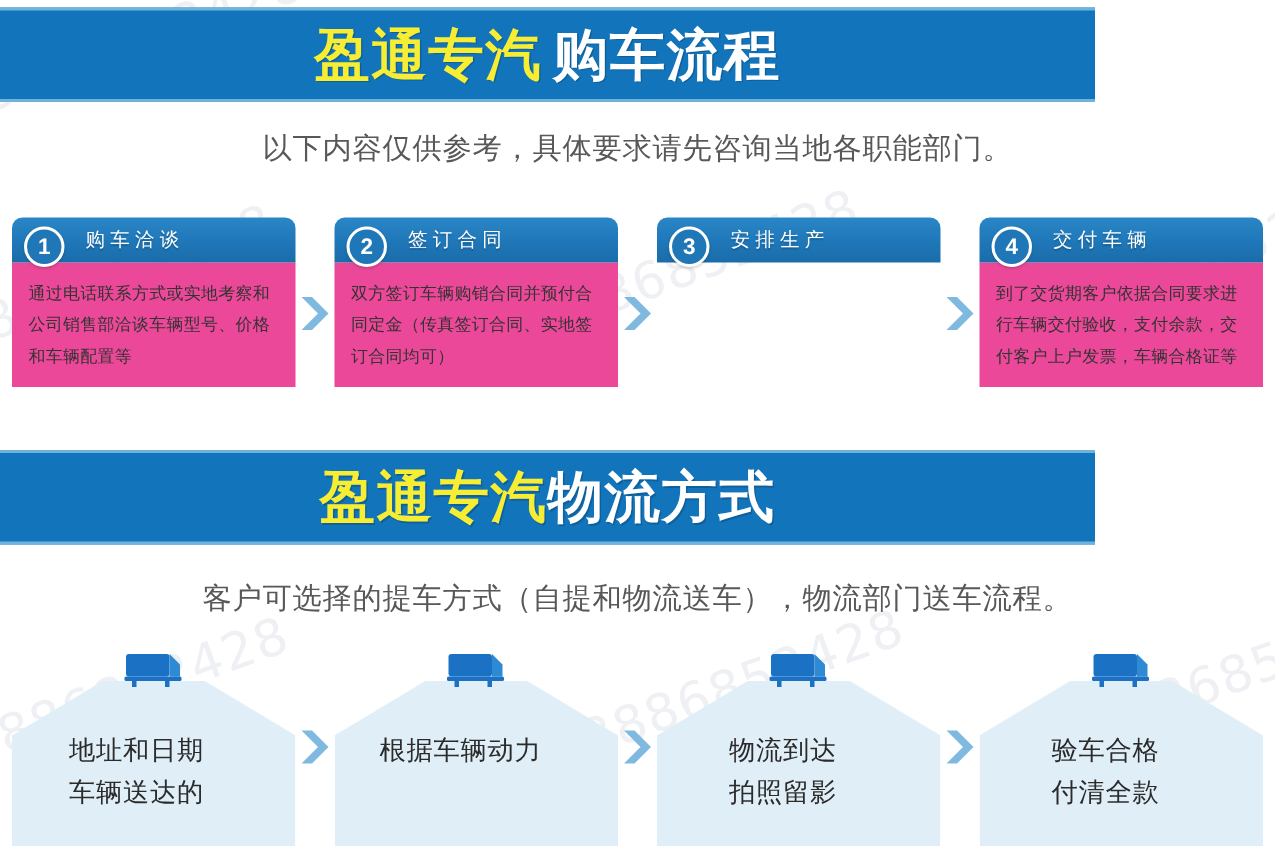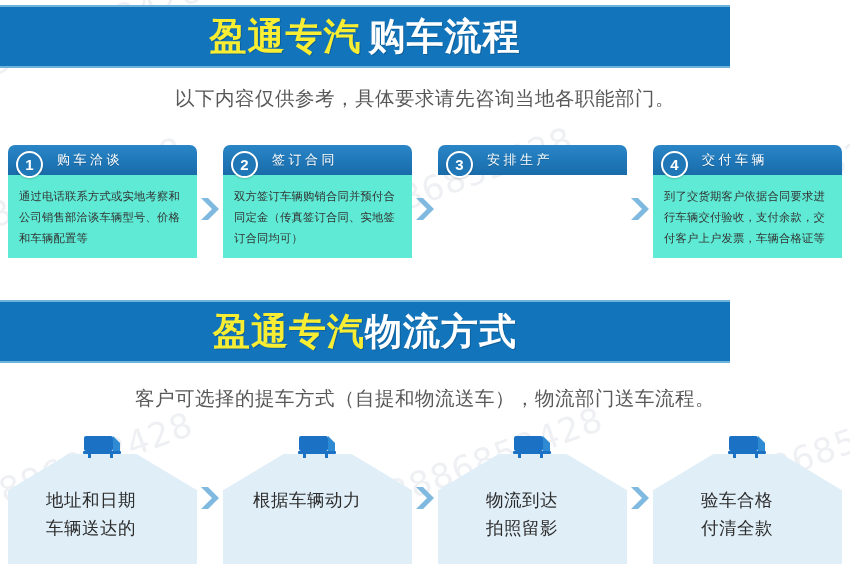--- a/index.html
+++ b/index.html
@@ -134,21 +134,21 @@
   .step-head-title {
     color: #ffffff;
     font-size: 13px;
     font-weight: normal;
     letter-spacing: 3.5px;
     margin-left: 14px;
     white-space: nowrap;
     text-shadow: 0 1px 1px rgba(0,0,0,0.2);
   }
   .step-body {
-    background: #5eead4;
+    background: #ec4899;
     min-height: 76px;
     padding: 11px 11px 9px 11px;
     font-size: 11.3px;
     line-height: 1.85;
     color: #333333;
     letter-spacing: 0.2px;
   }
   .step-arrow {
     flex: 0 0 26px;
     width: 26px;

